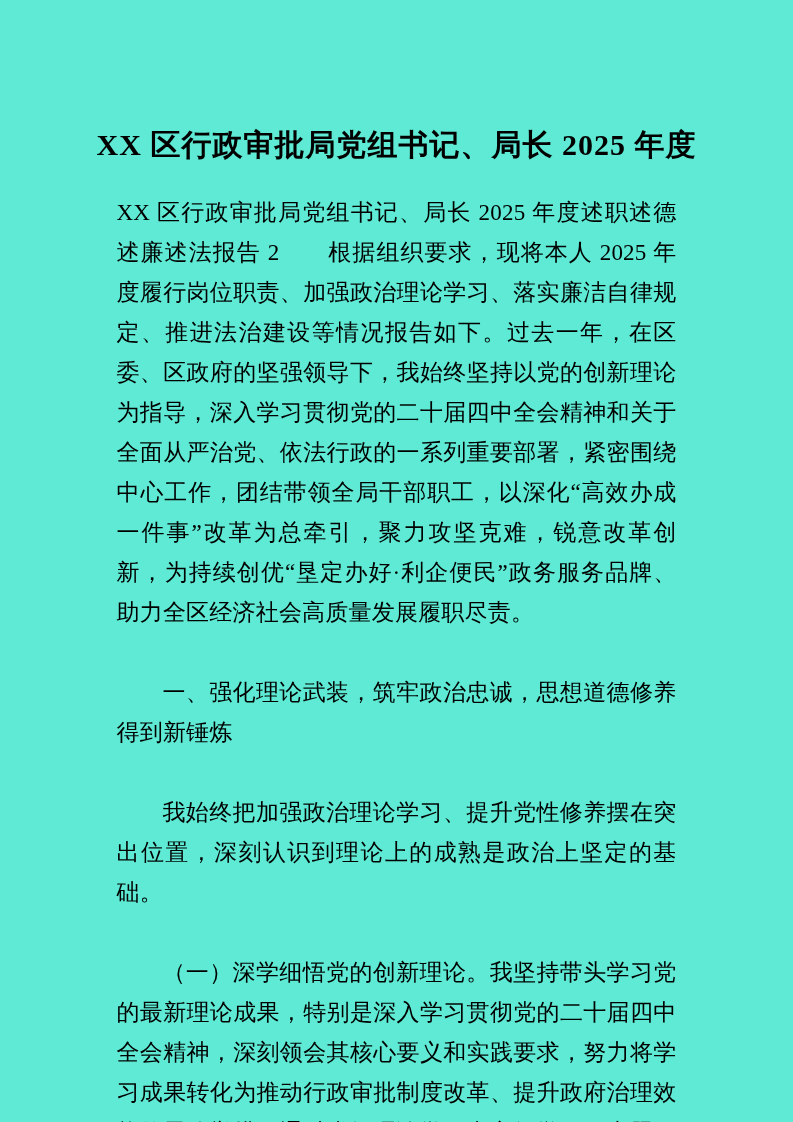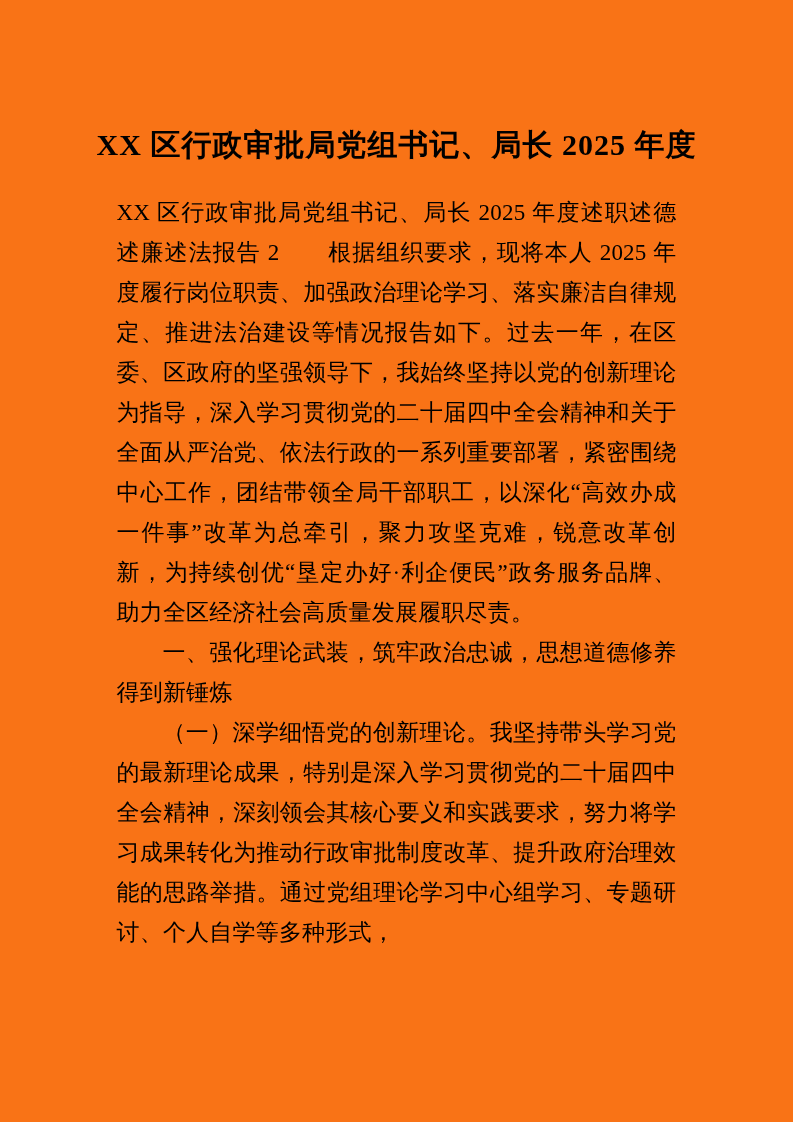--- a/index.html
+++ b/index.html
@@ -4,21 +4,21 @@
 <style>
   html, body {
     margin: 0;
     padding: 0;
     background: #ffffff;
   }
   .page {
     position: relative;
     width: 793px;
     height: 1122px;
-    background: #f97316;
+    background: #5eead4;
     color: #000000;
     overflow: hidden;
     font-family: "Liberation Serif", "DejaVu Serif", serif;
   }
   .doc-title {
     margin: 118px 55px 0 55px;
     text-align: center;
     font-weight: bold;
     font-size: 30px;
     line-height: 53px;
@@ -32,27 +32,29 @@
     text-align: justify;
     text-justify: inter-ideograph;
     letter-spacing: 0.2px;
   }
   .doc-body p {
     margin: 0;
     padding: 0;
   }
   .doc-body p.indent {
     text-indent: 2em;
+    margin-top: 40px;
   }
 </style>
 </head>
 <body>
 
 <div class="page">
   <h1 class="doc-title">
     <span>XX 区行政审批局党组书记、局长 2025 年度</span><br>
   </h1>
   <div class="doc-body">
     <p>XX 区行政审批局党组书记、局长 2025 年度述职述德述廉述法报告 2　　根据组织要求，现将本人 2025 年度履行岗位职责、加强政治理论学习、落实廉洁自律规定、推进法治建设等情况报告如下。过去一年，在区委、区政府的坚强领导下，我始终坚持以党的创新理论为指导，深入学习贯彻党的二十届四中全会精神和关于全面从严治党、依法行政的一系列重要部署，紧密围绕中心工作，团结带领全局干部职工，以深化“高效办成一件事”改革为总牵引，聚力攻坚克难，锐意改革创新，为持续创优“垦定办好·利企便民”政务服务品牌、助力全区经济社会高质量发展履职尽责。</p>
     <p class="indent">一、强化理论武装，筑牢政治忠诚，思想道德修养得到新锤炼</p>
+    <p class="indent">我始终把加强政治理论学习、提升党性修养摆在突出位置，深刻认识到理论上的成熟是政治上坚定的基础。</p>
     <p class="indent">（一）深学细悟党的创新理论。我坚持带头学习党的最新理论成果，特别是深入学习贯彻党的二十届四中全会精神，深刻领会其核心要义和实践要求，努力将学习成果转化为推动行政审批制度改革、提升政府治理效能的思路举措。通过党组理论学习中心组学习、专题研讨、个人自学等多种形式，</p>
   </div>
 </div>
 
 </body></html>

